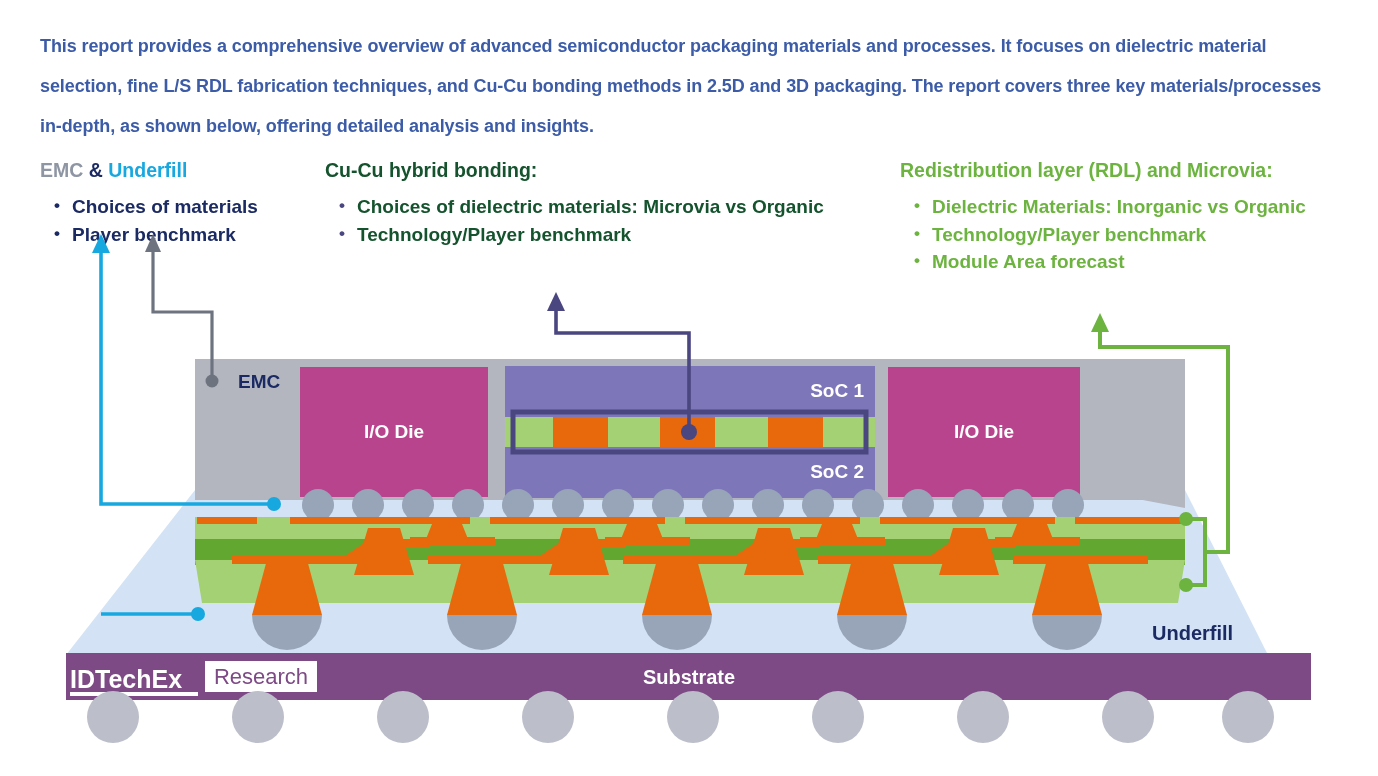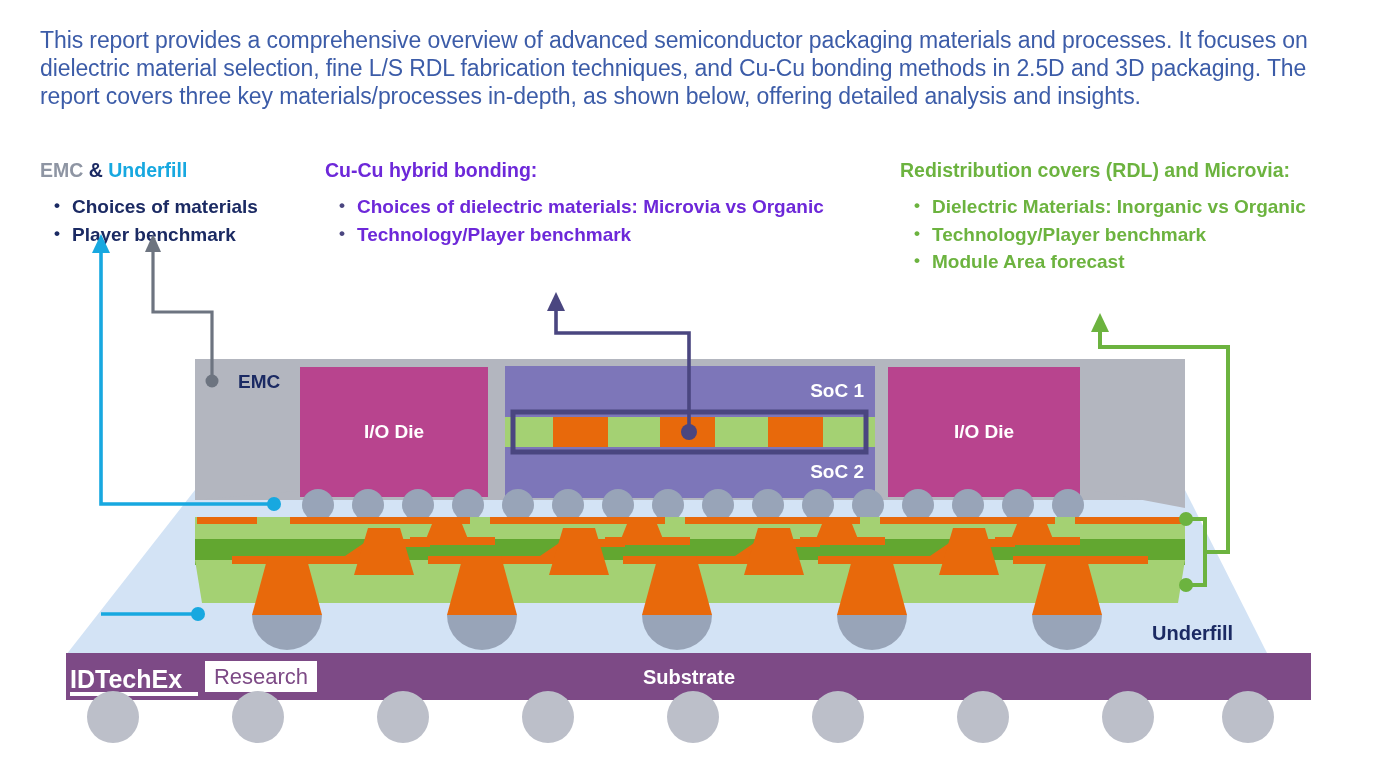--- a/index.html
+++ b/index.html
@@ -12,24 +12,24 @@
     position: relative;
     overflow: hidden;
     font-family: "Liberation Sans", sans-serif;
   }
 
   
   #intro {
     position: absolute;
     left: 40px; top: 26px;
     width: 1300px;
-    font-size: 23px;
-    line-height: 28px;
+    font-size: 18px;
+    line-height: 40px;
     color: #3c5ca8;
-    font-weight: 400;
+    font-weight: 700;
     letter-spacing: -0.1px;
   }
 
   
   .col { position: absolute; }
   .col-head {
     font-weight: 700;
     font-size: 19.5px;
     margin-bottom: 6px;
     line-height: 24px;
@@ -52,21 +52,21 @@
 
   
   #col-emc { left: 40px; top: 158px; width: 270px; }
   #col-emc .bullets li { color: #1b2a63; }
   #col-emc .bullets li::before { color: #1b2a63; }
   .c-emc { color: #8e95a3; }
   .c-amp { color: #1b2a63; }
   .c-underfill { color: #17a8e0; }
 
   
-  #col-cucu { left: 325px; top: 158px; width: 540px; color: #6d28d9; }
+  #col-cucu { left: 325px; top: 158px; width: 540px; color: #14532d; }
   #col-cucu .bullets li::before { color: #4a4680; }
 
   
   #col-rdl { left: 900px; top: 158px; width: 440px; color: #6cb33f; }
   #col-rdl .bullets li::before { color: #6cb33f; }
 
   
   #stage {
     position: absolute;
     left: 0; top: 0;
@@ -98,21 +98,21 @@
 
 <div class="col" id="col-cucu">
   <div class="col-head">Cu-Cu hybrid bonding:</div>
   <ul class="bullets">
     <li>Choices of dielectric materials: Microvia vs Organic</li>
     <li>Technology/Player benchmark</li>
   </ul>
 </div>
 
 <div class="col" id="col-rdl">
-  <div class="col-head">Redistribution covers (RDL) and Microvia:</div>
+  <div class="col-head">Redistribution layer (RDL) and Microvia:</div>
   <ul class="bullets">
     <li>Dielectric Materials: Inorganic vs Organic</li>
     <li>Technology/Player benchmark</li>
     <li>Module Area forecast</li>
   </ul>
 </div>
 
 <div id="stage">
 <svg width="1378" height="776" viewBox="0 0 1378 776" xmlns="http://www.w3.org/2000/svg">
   <defs>

